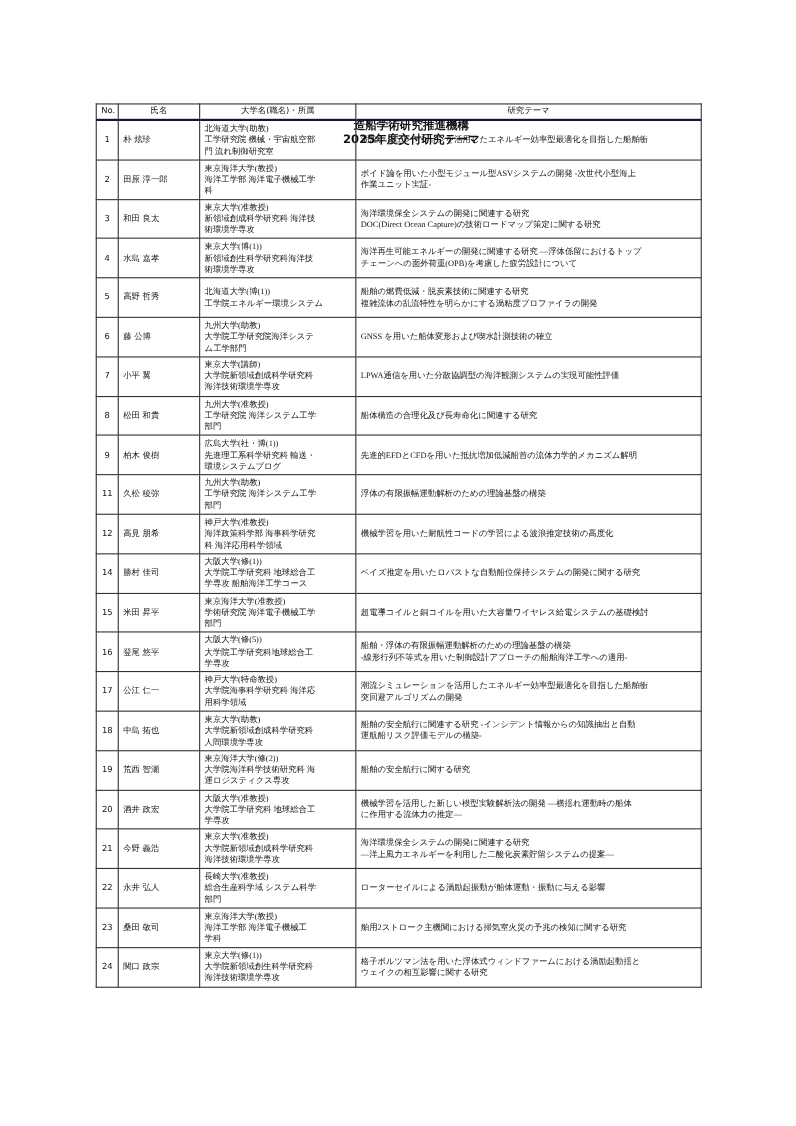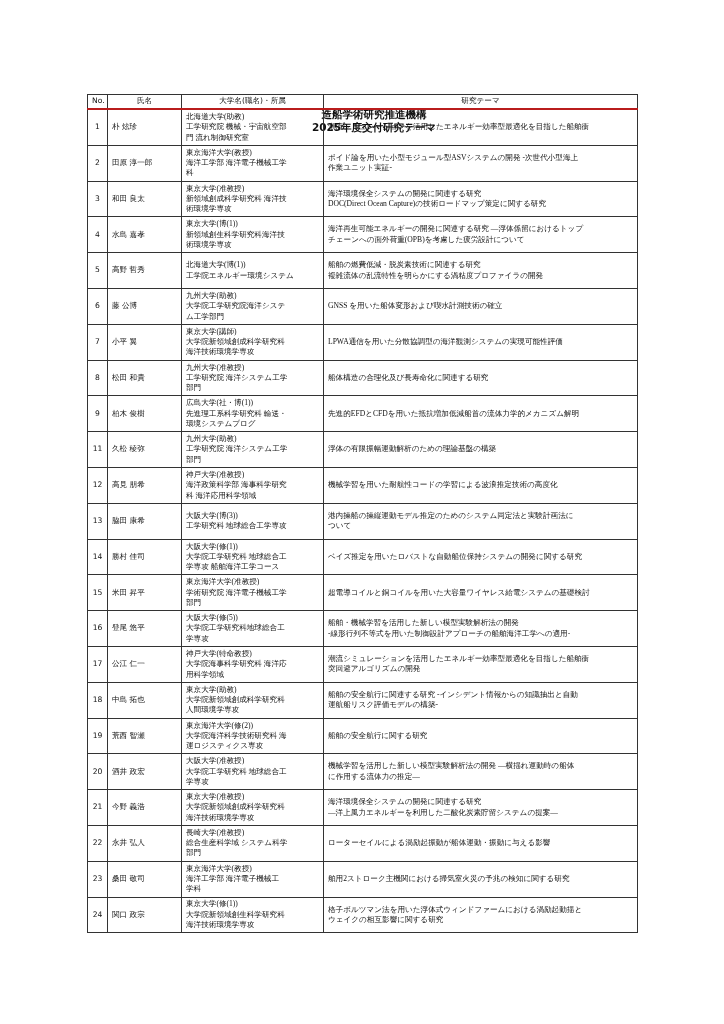--- a/index.html
+++ b/index.html
@@ -6,21 +6,21 @@
   body { width: 724px; height: 1024px; position: relative; overflow: hidden;
          font-family: "DejaVu Sans", "Liberation Sans", sans-serif; color: #111; }
   .title-block { position: absolute; top: 64px; left: 12px; width: 724px; text-align: center; margin-top: 44px; }
   .title-line { font-size: 10.5px; font-weight: bold; line-height: 13px; }
   table.grants { position: absolute; top: 94px; left: 87px; width: 550px;
                  border-collapse: collapse; table-layout: fixed; }
   table.grants th, table.grants td {
     border: 1px solid #333; font-size: 7.6px; line-height: 10.3px; padding: 0 4px;
     vertical-align: middle; overflow: hidden;
   }
-  table.grants th { height: 13px; font-weight: normal; text-align: center; border-bottom: 2px solid #b91c1c; }
+  table.grants th { height: 13px; font-weight: normal; text-align: center; border-bottom: 2px solid #0f172a; }
   table.grants td { height: 34.8px; }
   td.no { text-align: center; padding: 0 2px; }
   td.name { padding-left: 10px; margin-top: 36px; }
   td.affil, td.theme { white-space: pre-line; font-family: Liberation Serif, serif; }
   td.theme { padding-left: 7px; }
   col.c-no { width: 20px; } col.c-name { width: 74px; } col.c-affil { width: 142px; } col.c-theme { width: 314px; }
   th.h-affil, td.affil { border-right: 2px solid #777; }
 </style>
 </head>
 <body>
@@ -131,28 +131,20 @@
       </tr>
       <tr>
         <td class="no">12</td>
         <td class="name">高見 朋希</td>
         <td class="affil">神戸大学(准教授)
 海洋政策科学部 海事科学研究
 科 海洋応用科学領域</td>
         <td class="theme">機械学習を用いた耐航性コードの学習による波浪推定技術の高度化</td>
       </tr>
       <tr>
-        <td class="no">13</td>
-        <td class="name">脇田 康希</td>
-        <td class="affil">大阪大学(博(3))
-工学研究科 地球総合工学専攻</td>
-        <td class="theme">港内操船の操縦運動モデル推定のためのシステム同定法と実験計画法に
-ついて</td>
-      </tr>
-      <tr>
         <td class="no">14</td>
         <td class="name">勝村 佳司</td>
         <td class="affil">大阪大学(修(1))
 大学院工学研究科 地球総合工
 学専攻 船舶海洋工学コース</td>
         <td class="theme">ベイズ推定を用いたロバストな自動船位保持システムの開発に関する研究</td>
       </tr>
       <tr>
         <td class="no">15</td>
         <td class="name">米田 昇平</td>
@@ -160,21 +152,21 @@
 学術研究院 海洋電子機械工学
 部門</td>
         <td class="theme">超電導コイルと銅コイルを用いた大容量ワイヤレス給電システムの基礎検討</td>
       </tr>
       <tr>
         <td class="no">16</td>
         <td class="name">登尾 悠平</td>
         <td class="affil">大阪大学(修(5))
 大学院工学研究科地球総合工
 学専攻</td>
-        <td class="theme">船舶・機械学習を活用した新しい模型実験解析法の開発
+        <td class="theme">船舶・浮体の有限振幅運動解析のための理論基盤の構築
 -線形行列不等式を用いた制御設計アプローチの船舶海洋工学への適用-</td>
       </tr>
       <tr>
         <td class="no">17</td>
         <td class="name">公江 仁一</td>
         <td class="affil">神戸大学(特命教授)
 大学院海事科学研究科 海洋応
 用科学領域</td>
         <td class="theme">潮流シミュレーションを活用したエネルギー効率型最適化を目指した船舶衝
 突回避アルゴリズムの開発</td>

